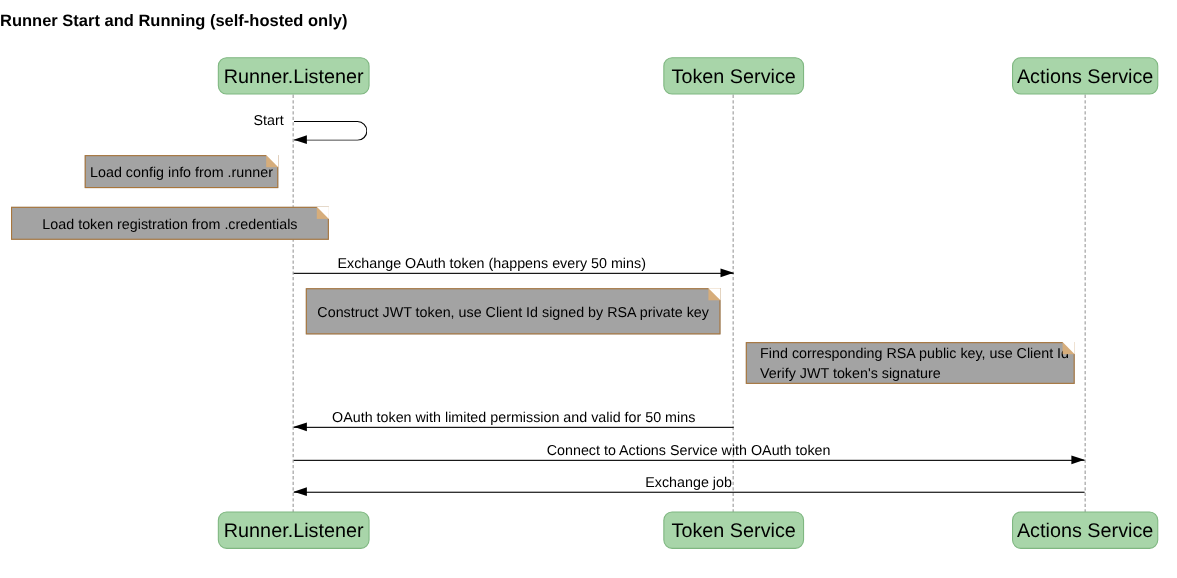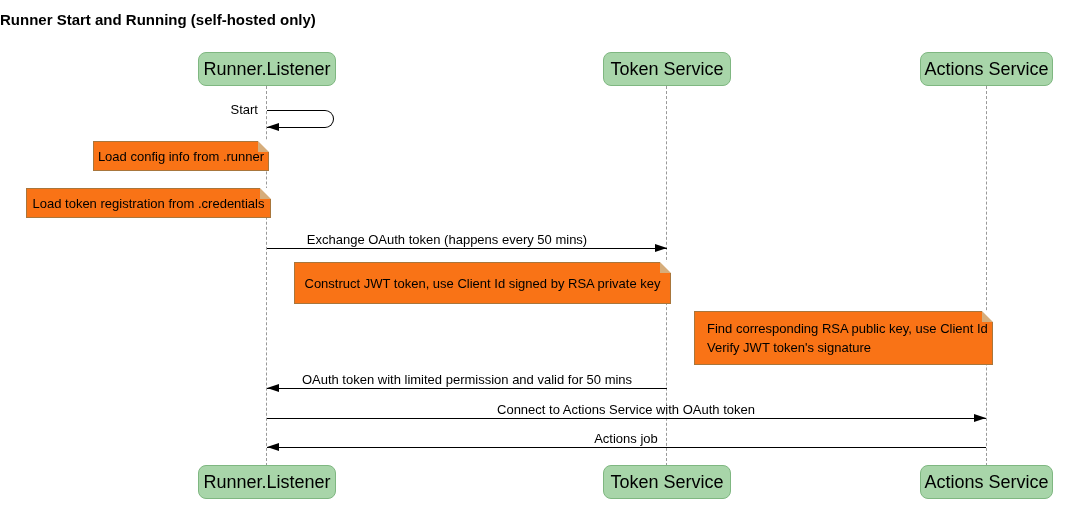--- a/index.html
+++ b/index.html
@@ -39,32 +39,31 @@
     display: flex;
     align-items: center;
     justify-content: center;
     font-size: 18px;
     white-space: nowrap;
     z-index: 3;
     text-align: center;
   }
   .note {
     position: absolute;
-    background: #f97316;
+    background: #a3a3a3;
     border: 1px solid #a8763c;
     box-sizing: border-box;
     font-size: 13px;
     line-height: 19px;
     display: flex;
     align-items: center;
     justify-content: center;
     text-align: center;
     white-space: nowrap;
     z-index: 2;
-    margin-left: 16px;
   }
   .note.left-align {
     justify-content: flex-start;
     text-align: left;
     padding-left: 12px;
     flex-direction: column;
     align-items: flex-start;
     justify-content: center;
   }
   .note::before {
@@ -139,46 +138,46 @@
     <span>Actions Service</span>
   </div>
 
   <div class="self-label" style="right:812px; top:103px;">Start</div>
   <div class="self-loop" style="left:267px; top:110px; width:67px; height:18px;"></div>
   <div class="arrow-left" style="left:267px; top:123px;"></div>
 
   <div class="note" style="left:77px; top:141px; width:176px; height:30px;">
     <span>Load config info from .runner</span>
   </div>
-  <div class="note" style="left:10px; top:188px; width:245px; height:30px;">
+  <div class="note" style="left:10px; top:188px; width:289px; height:30px;">
     <span>Load token registration from .credentials</span>
   </div>
 
   <div class="msg-label" style="left:447px; top:233px;">Exchange OAuth token (happens every 50 mins)</div>
   <div class="msg-line" style="left:267px; top:248px; width:400px;"></div>
   <div class="arrow-right" style="left:655px; top:244px;"></div>
 
   <div class="note" style="left:278px; top:262px; width:377px; height:42px;">
     <span>Construct JWT token, use Client Id signed by RSA private key</span>
   </div>
 
-  <div class="note left-align" style="left:678px; top:311px; width:299px; height:54px;">
+  <div class="note left-align" style="left:678px; top:311px; width:299px; height:38px;">
     <span>Find corresponding RSA public key, use Client Id</span>
     <span>Verify JWT token's signature</span>
   </div>
 
   <div class="msg-label" style="left:467px; top:373px;">OAuth token with limited permission and valid for 50 mins</div>
   <div class="msg-line" style="left:267px; top:388px; width:400px;"></div>
   <div class="arrow-left" style="left:267px; top:384px;"></div>
 
   <div class="msg-label" style="left:626px; top:403px;">Connect to Actions Service with OAuth token</div>
   <div class="msg-line" style="left:267px; top:418px; width:719px;"></div>
   <div class="arrow-right" style="left:974px; top:414px;"></div>
 
-  <div class="msg-label" style="left:626px; top:432px;">Actions job</div>
+  <div class="msg-label" style="left:626px; top:432px;">Exchange job</div>
   <div class="msg-line" style="left:267px; top:447px; width:719px;"></div>
   <div class="arrow-left" style="left:267px; top:443px;"></div>
 
   <div class="participant" style="left:198px; top:465px; width:138px;">
     <span>Runner.Listener</span>
   </div>
   <div class="participant" style="left:603px; top:465px; width:128px;">
     <span>Token Service</span>
   </div>
   <div class="participant" style="left:920px; top:465px; width:133px;">

